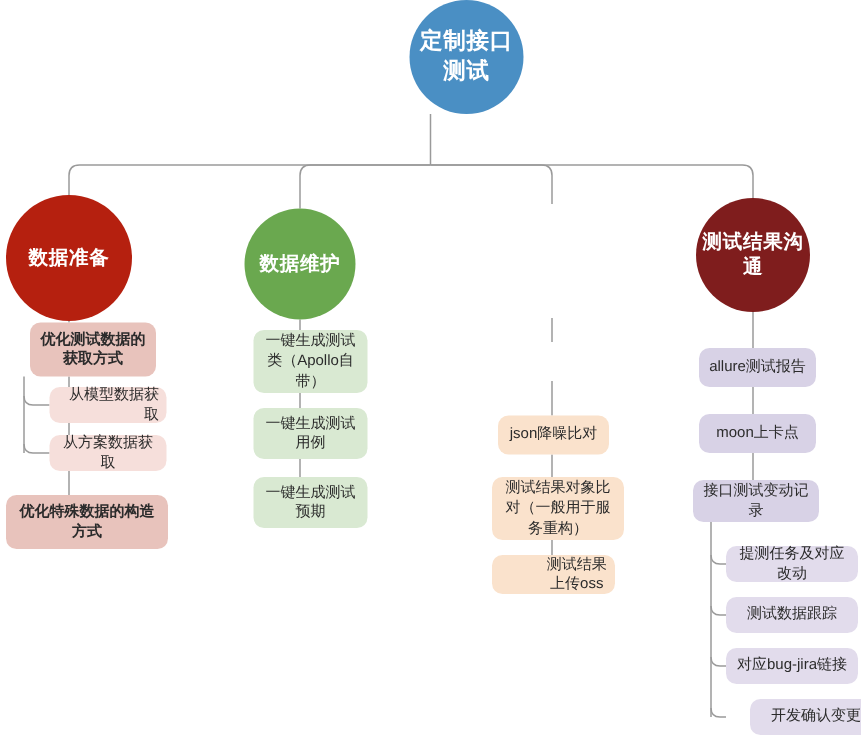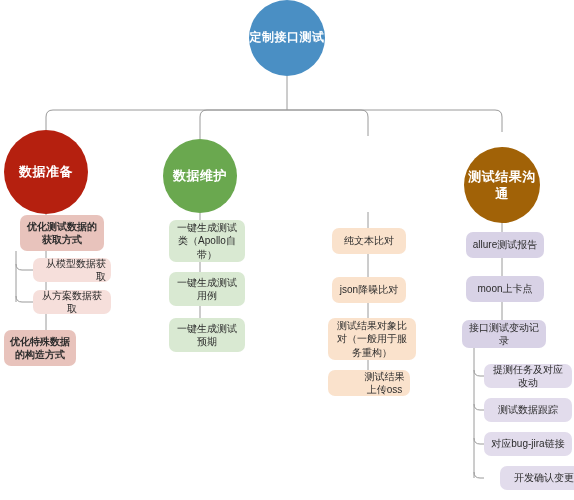--- a/index.html
+++ b/index.html
@@ -35,21 +35,22 @@
     text-align: center;
     line-height: 1.32;
   }
   .circle {
     border-radius: 50%;
     color: #ffffff;
     font-weight: bold;
     letter-spacing: 0.5px;
   }
   .root {
-    font-size: 12px;
+    font-size: 15px;
+    margin-left: 24px;
   }
   .branch {
     font-size: 13px;
     text-align: center;
   }
   .box {
     border-radius: 7px;
     color: #2b2b2b;
     font-size: 10px;
     padding: 4px 5px;
@@ -94,48 +95,45 @@
     </div>
     <div class="node box lvl2" style="left: 20px; top: 215px; width: 84px; height: 36px; background: rgb(232, 195, 188);">
       <span>优化测试数据的获取方式</span>
     </div>
     <div class="node box" style="left: 33px; top: 258px; width: 78px; height: 24px; background: rgb(246, 223, 219); text-align: right;">
       <span>从模型数据获取</span>
     </div>
     <div class="node box" style="left: 33px; top: 290px; width: 78px; height: 24px; background: rgb(246, 223, 219);">
       <span>从方案数据获取</span>
     </div>
-    <div class="node box lvl2" style="left: 4px; top: 330px; width: 72px; height: 36px; background: rgb(232, 195, 188);">
+    <div class="node box lvl2" style="left: 4px; top: 330px; width: 108px; height: 36px; background: rgb(232, 195, 188);">
       <span>优化特殊数据的构造方式</span>
     </div>
     <div class="node circle branch" style="left: 163px; top: 139px; width: 74px; height: 74px; background: rgb(106, 168, 79);">
       <span>数据维护</span>
     </div>
     <div class="node box" style="left: 169px; top: 220px; width: 76px; height: 42px; background: rgb(217, 233, 210);">
       <span>一键生成测试类（Apollo自带）</span>
     </div>
     <div class="node box" style="left: 169px; top: 272px; width: 76px; height: 34px; background: rgb(217, 233, 210);">
       <span>一键生成测试用例</span>
     </div>
     <div class="node box" style="left: 169px; top: 318px; width: 76px; height: 34px; background: rgb(217, 233, 210);">
       <span>一键生成测试预期</span>
     </div>
-    <div class="node box" style="left: 332px; top: 228px; width: 74px; height: 26px; background: rgb(250, 226, 204);">
-      <span>纯文本比对</span>
-    </div>
     <div class="node box" style="left: 332px; top: 277px; width: 74px; height: 26px; background: rgb(250, 226, 204);">
       <span>json降噪比对</span>
     </div>
     <div class="node box" style="left: 328px; top: 318px; width: 88px; height: 42px; background: rgb(250, 226, 204);">
       <span>测试结果对象比对（一般用于服务重构）</span>
     </div>
     <div class="node box" style="left: 328px; top: 370px; width: 82px; height: 26px; background: rgb(250, 226, 204); padding-left: 36px;">
       <span>测试结果上传oss</span>
     </div>
-    <div class="node circle branch" style="left: 464px; top: 147px; width: 76px; height: 76px; background: #a16207;">
+    <div class="node circle branch" style="left: 464px; top: 132px; width: 76px; height: 76px; background: #7f1d1d; font-family: Liberation Mono, monospace;">
       <span>测试结果沟通</span>
     </div>
     <div class="node box" style="left: 466px; top: 232px; width: 78px; height: 26px; background: rgb(216, 210, 230);">
       <span>allure测试报告</span>
     </div>
     <div class="node box" style="left: 466px; top: 276px; width: 78px; height: 26px; background: rgb(216, 210, 230);">
       <span>moon上卡点</span>
     </div>
     <div class="node box" style="left: 462px; top: 320px; width: 84px; height: 28px; background: rgb(216, 210, 230);">
       <span>接口测试变动记录</span>

